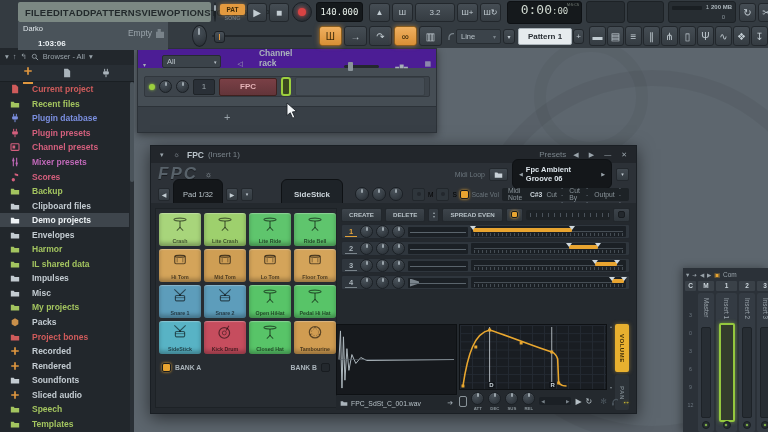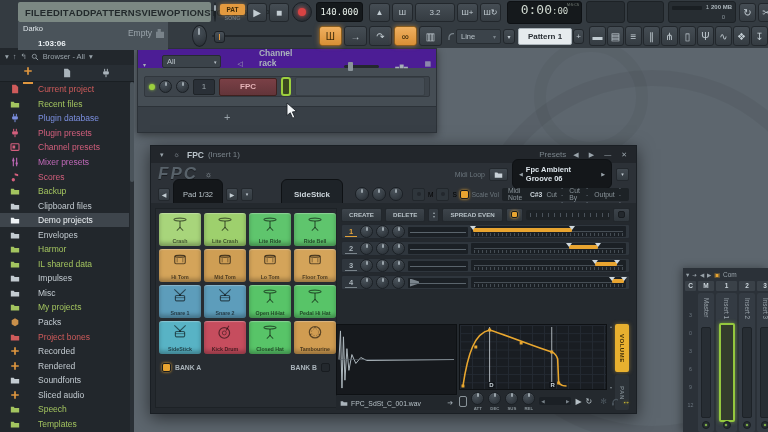--- a/index.html
+++ b/index.html
@@ -61,21 +61,21 @@
   .patbox{width:52px;height:15px;background:#e6ebee;border:1px solid #aab3b9;border-radius:2px;color:#2a3036;
           font-size:8px;font-weight:bold;display:flex;align-items:center;justify-content:center;flex:none}
   .dim{color:#79838a}
 
   
   .browser{position:absolute;left:0;top:48px;width:134px;bottom:0;background:#22272c;z-index:20}
   .bhead{height:17px;display:flex;align-items:center;gap:4px;padding:0 5px;color:#98a2a9;font-size:7.5px}
   .btabs{height:16px;background:#282e34;border-bottom:1px solid #1a1f23;display:flex;align-items:center;justify-content:space-around;padding:0 8px}
   .btabs .ul{border-bottom:2px solid #e0973f;padding-bottom:2px}
   .bitems{position:absolute;left:0;top:34px;right:5px;bottom:0}
-  .bitem{height:14.55px;display:flex;align-items:center;gap:18px;padding-left:10px;font-size:8.5px;font-weight:normal;cursor:default}
+  .bitem{height:14.55px;display:flex;align-items:center;gap:12px;padding-left:10px;font-size:8.5px;font-weight:bold;cursor:default}
   .bitem.sel{background:#3e454c}
   svg.bi{width:10px;height:10px;flex:none}
   .bscroll{position:absolute;right:0;top:34px;width:4px;bottom:0;background:#2a3036}
   .bscroll i{display:block;width:4px;height:100px;background:#4a535a;border-radius:2px}
 
   
   .rack{position:absolute;left:137px;top:48px;width:298px;height:83px;background:#454d54;z-index:10;
         box-shadow:0 2px 8px rgba(0,0,0,.45);border:1px solid #2c3238}
   .rackhead{height:19px;background:#4c1d95;display:flex;align-items:flex-end;gap:16px;padding:0 5px;color:#a6b0b6}
   .filterbox{width:60px;height:13px;background:#3b434a;border:1px solid #262c31;border-radius:2px;display:flex;

